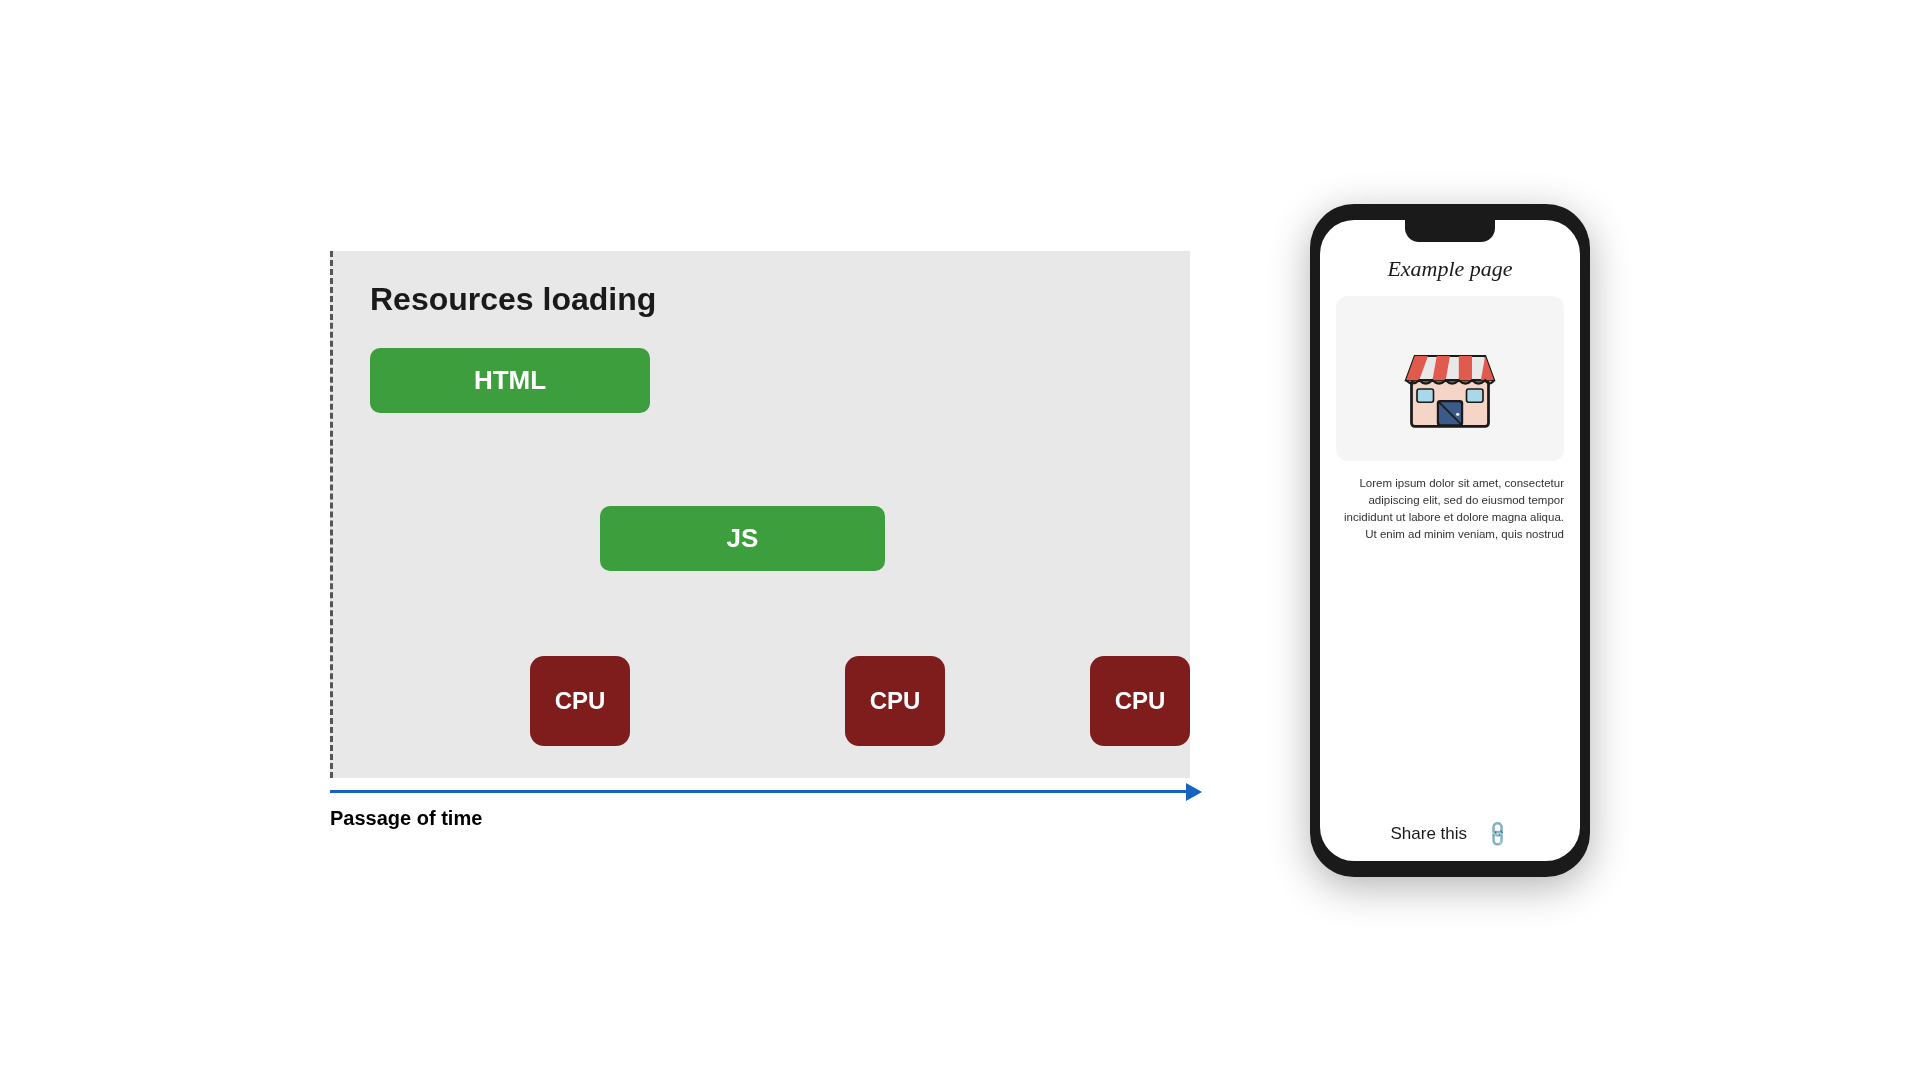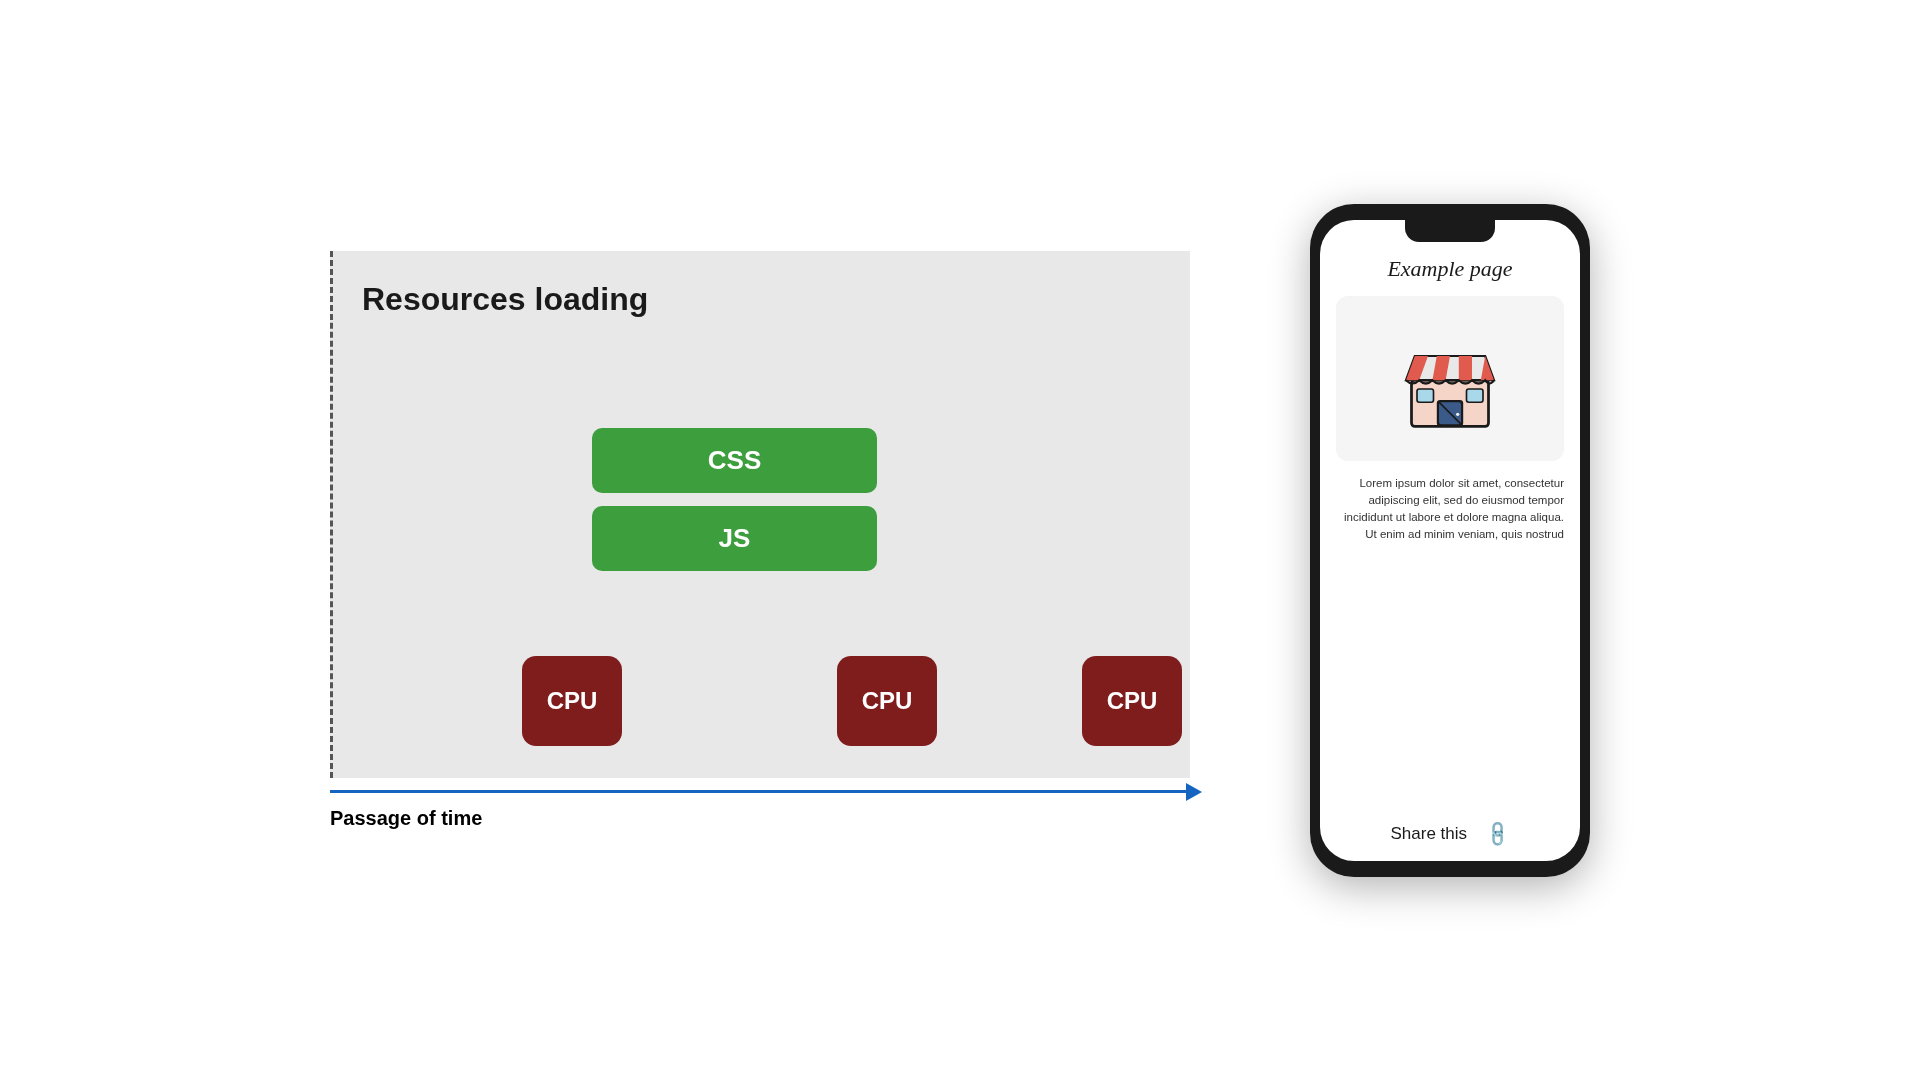--- a/index.html
+++ b/index.html
@@ -27,21 +27,21 @@
     .diagram-section {
       display: flex;
       flex-direction: column;
       align-items: flex-start;
       position: relative;
     }
 
     .diagram-box {
       background: #e8e8e8;
       border-radius: 0;
-      padding: 30px 40px 50px 32px;
+      padding: 30px 40px 50px 40px;
       position: relative;
       width: 860px;
       min-height: 500px;
     }
 
     .diagram-title {
       font-size: 32px;
       font-weight: 600;
       color: #1a1a1a;
       margin-bottom: 30px;
@@ -274,24 +274,24 @@
 <body>
 
 <div class="main-container">
 
   <div class="diagram-section">
     <div class="diagram-box">
       <div class="diagram-title">Resources loading</div>
 
       <div class="resources-area">
 
-
-        <div class="bar bar-green bar-css">
-          <span>CSS</span>
-        </div>
+        <div class="bar bar-green bar-html">
+          <span>HTML</span>
+        </div>
+
 
         <div class="bar bar-green bar-js">
           <span>JS</span>
         </div>
 
 
         <div class="bar bar-red cpu-box cpu-1">
           <span>CPU</span>
         </div>
         <div class="bar bar-red cpu-box cpu-2">

